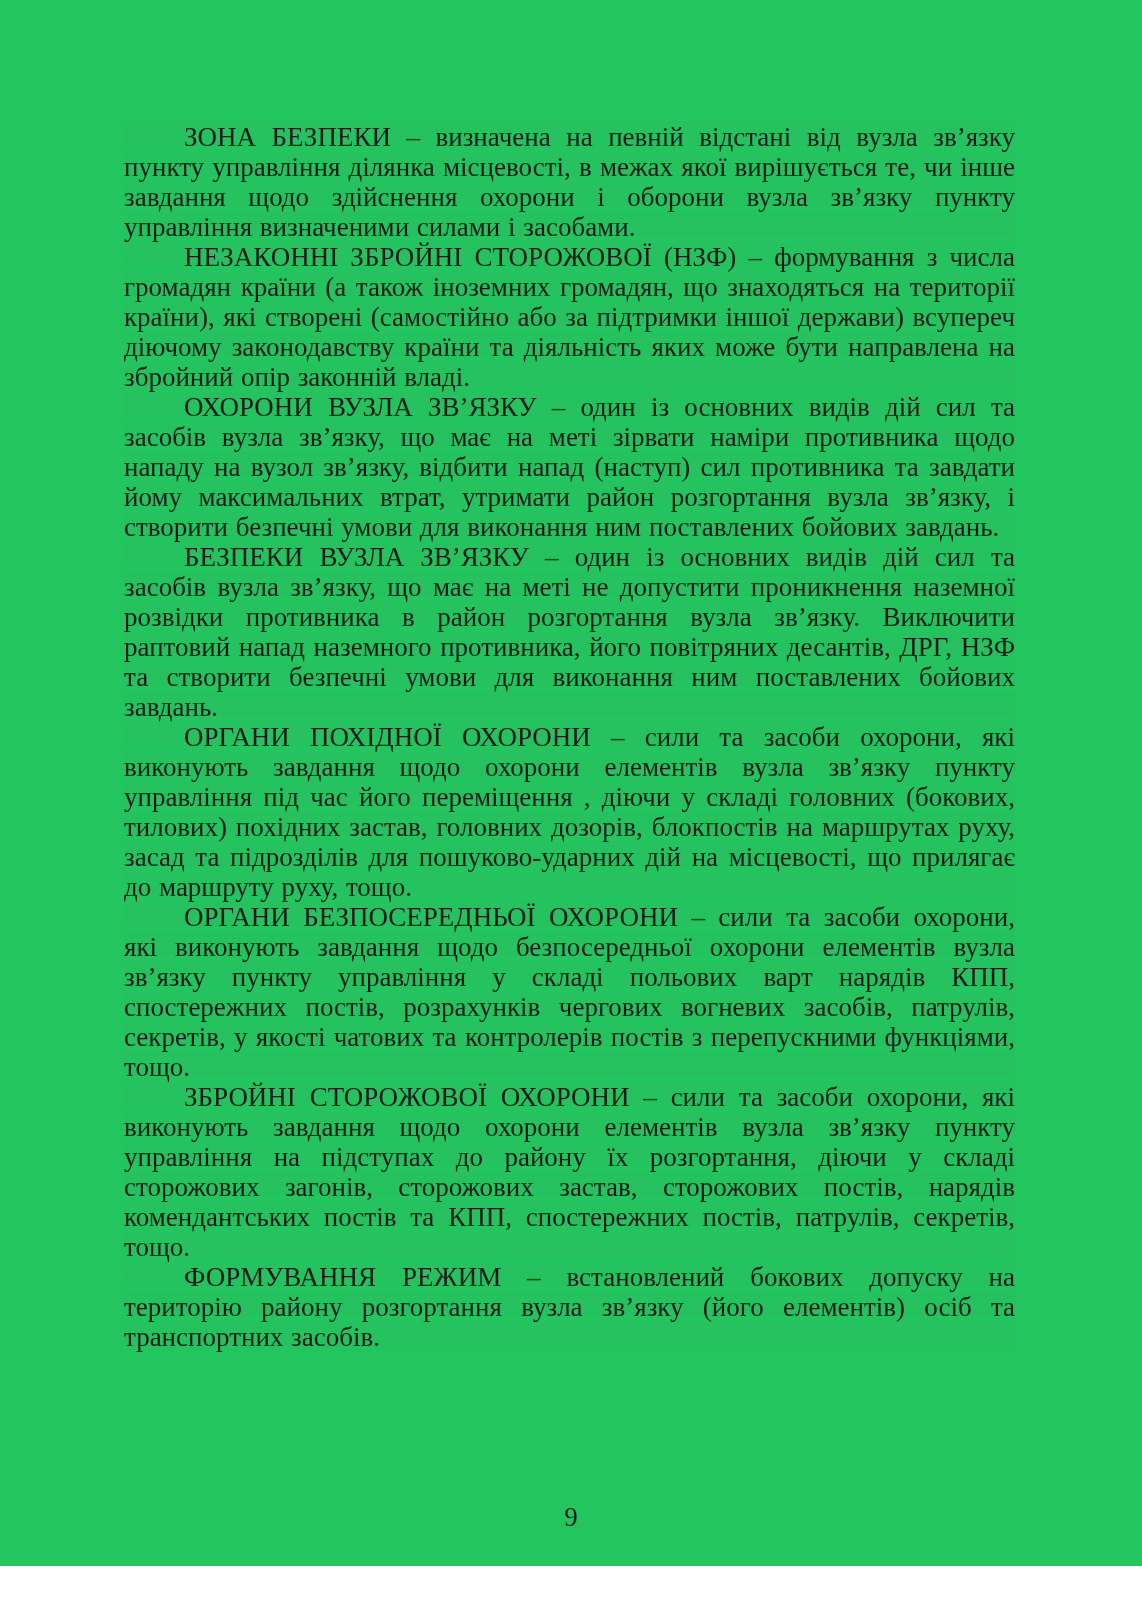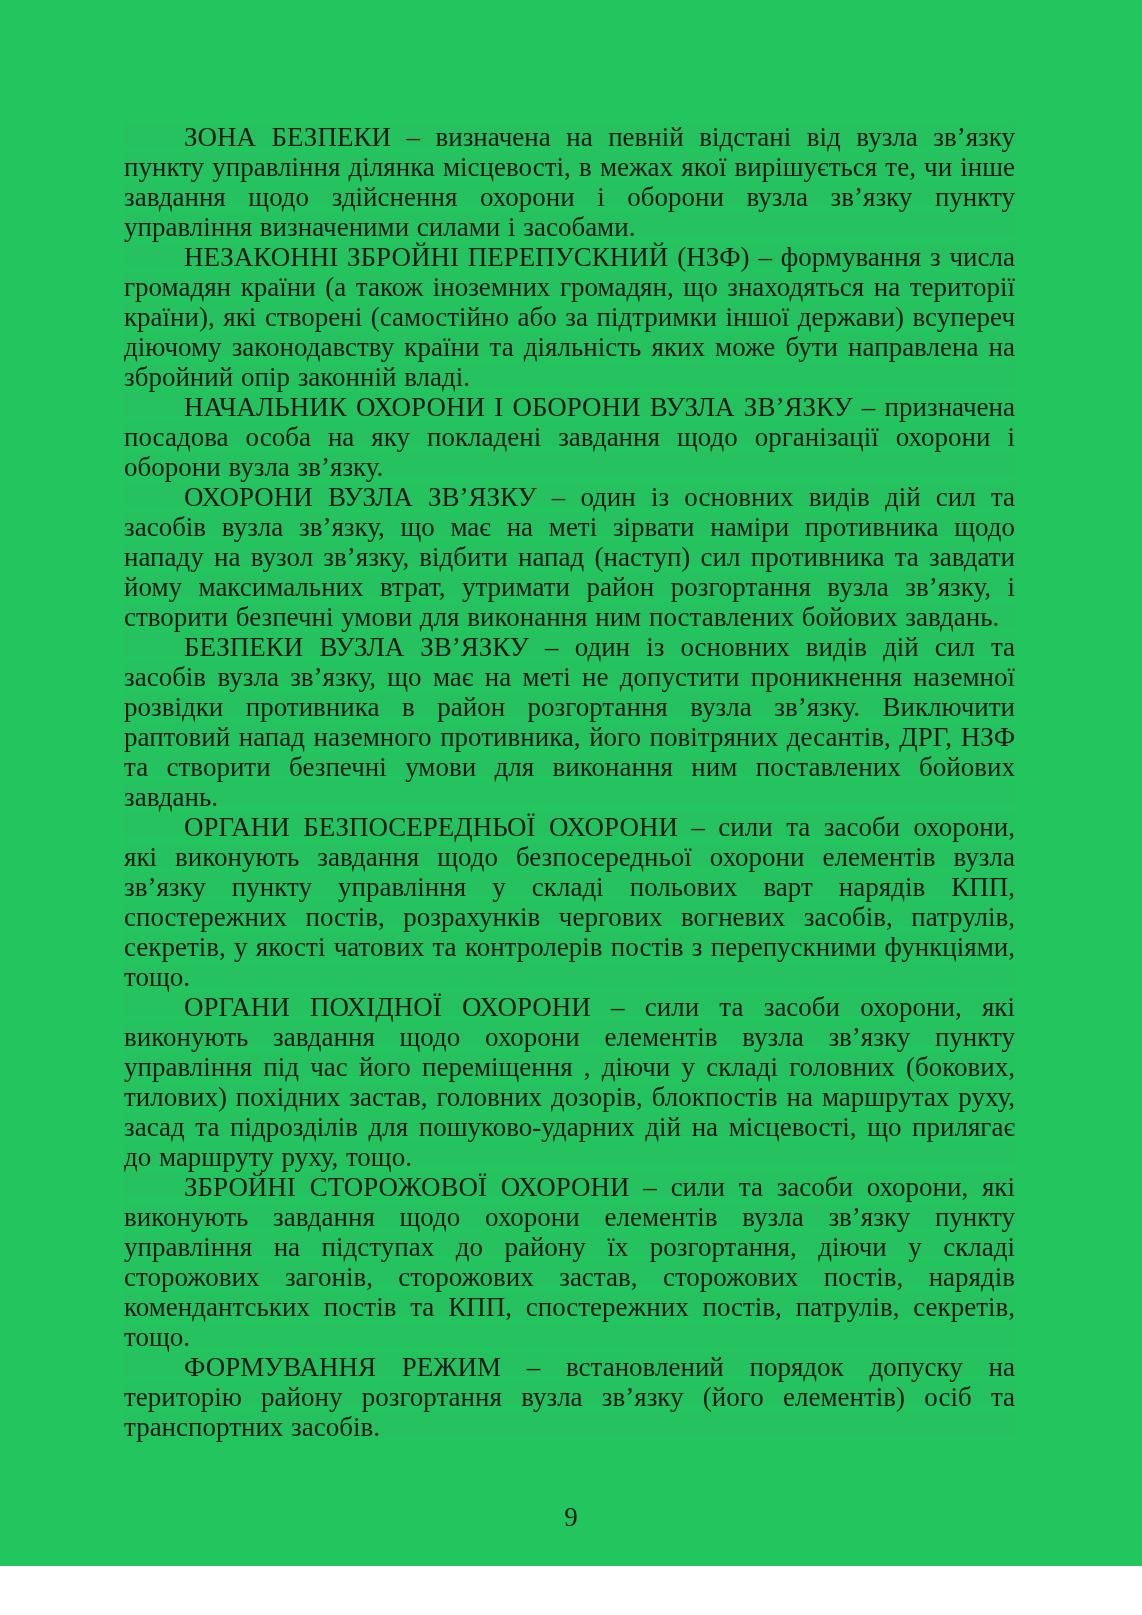--- a/index.html
+++ b/index.html
@@ -50,33 +50,32 @@
   }
 </style>
 </head>
 <body>
 
 <div class="page">
   <div class="content">
 
     <p><span>ЗОНА БЕЗПЕКИ</span><span> – визначена на певній відстані від вузла зв’язку пункту управління ділянка місцевості, в межах якої вирішується те, чи інше завдання щодо здійснення охорони і оборони вузла зв’язку пункту управління визначеними силами і засобами.</span></p>
 
-    <p><span>НЕЗАКОННІ ЗБРОЙНІ ПЕРЕПУСКНИЙ (НЗФ)</span><span> – формування з числа громадян країни (а також іноземних громадян, що знаходяться на території країни), які створені (самостійно або за підтримки іншої держави) всупереч діючому законодавству країни та діяльність яких може бути направлена на збройний опір законній владі.</span></p>
+    <p><span>НЕЗАКОННІ ЗБРОЙНІ СТОРОЖОВОЇ (НЗФ)</span><span> – формування з числа громадян країни (а також іноземних громадян, що знаходяться на території країни), які створені (самостійно або за підтримки іншої держави) всупереч діючому законодавству країни та діяльність яких може бути направлена на збройний опір законній владі.</span></p>
 
-    <p><span>НАЧАЛЬНИК ОХОРОНИ І ОБОРОНИ ВУЗЛА ЗВ’ЯЗКУ</span><span> – призначена посадова особа на яку покладені завдання щодо організації охорони і оборони вузла зв’язку.</span></p>
 
     <p><span>ОХОРОНИ ВУЗЛА ЗВ’ЯЗКУ</span><span> – один із основних видів дій сил та засобів вузла зв’язку, що має на меті зірвати наміри противника щодо нападу на вузол зв’язку, відбити напад (наступ) сил противника та завдати йому максимальних втрат, утримати район розгортання вузла зв’язку, і створити безпечні умови для виконання ним поставлених бойових завдань.</span></p>
 
     <p><span>БЕЗПЕКИ ВУЗЛА ЗВ’ЯЗКУ</span><span> – один із основних видів дій сил та засобів вузла зв’язку, що має на меті не допустити проникнення наземної розвідки противника в район розгортання вузла зв’язку. Виключити раптовий напад наземного противника, його повітряних десантів, ДРГ, НЗФ та створити безпечні умови для виконання ним поставлених бойових завдань.</span></p>
 
+    <p><span>ОРГАНИ ПОХІДНОЇ ОХОРОНИ</span><span> – сили та засоби охорони, які виконують завдання щодо охорони елементів вузла зв’язку пункту управління під час його переміщення , діючи у складі головних (бокових, тилових) похідних застав, головних дозорів, блокпостів на маршрутах руху, засад та підрозділів для пошуково-ударних дій на місцевості, що прилягає до маршруту руху, тощо.</span></p>
+
     <p><span>ОРГАНИ БЕЗПОСЕРЕДНЬОЇ ОХОРОНИ</span><span> – сили та засоби охорони, які виконують завдання щодо безпосередньої охорони елементів вузла зв’язку пункту управління у складі польових варт нарядів КПП, спостережних постів, розрахунків чергових вогневих засобів, патрулів, секретів, у якості чатових та контролерів постів з перепускними функціями, тощо.</span></p>
-
-    <p><span>ОРГАНИ ПОХІДНОЇ ОХОРОНИ</span><span> – сили та засоби охорони, які виконують завдання щодо охорони елементів вузла зв’язку пункту управління під час його переміщення , діючи у складі головних (бокових, тилових) похідних застав, головних дозорів, блокпостів на маршрутах руху, засад та підрозділів для пошуково-ударних дій на місцевості, що прилягає до маршруту руху, тощо.</span></p>
 
     <p><span>ЗБРОЙНІ СТОРОЖОВОЇ ОХОРОНИ</span><span> – сили та засоби охорони, які виконують завдання щодо охорони елементів вузла зв’язку пункту управління на підступах до району їх розгортання, діючи у складі сторожових загонів, сторожових застав, сторожових постів, нарядів комендантських постів та КПП, спостережних постів, патрулів, секретів, тощо.</span></p>
 
-    <p><span>ФОРМУВАННЯ РЕЖИМ</span><span> – встановлений порядок допуску на територію району розгортання вузла зв’язку (його елементів) осіб та транспортних засобів.</span></p>
+    <p><span>ФОРМУВАННЯ РЕЖИМ</span><span> – встановлений бокових допуску на територію району розгортання вузла зв’язку (його елементів) осіб та транспортних засобів.</span></p>
 
 
   </div>
 
   <div class="page-number">9</div>
 </div>
 
 </body></html>

